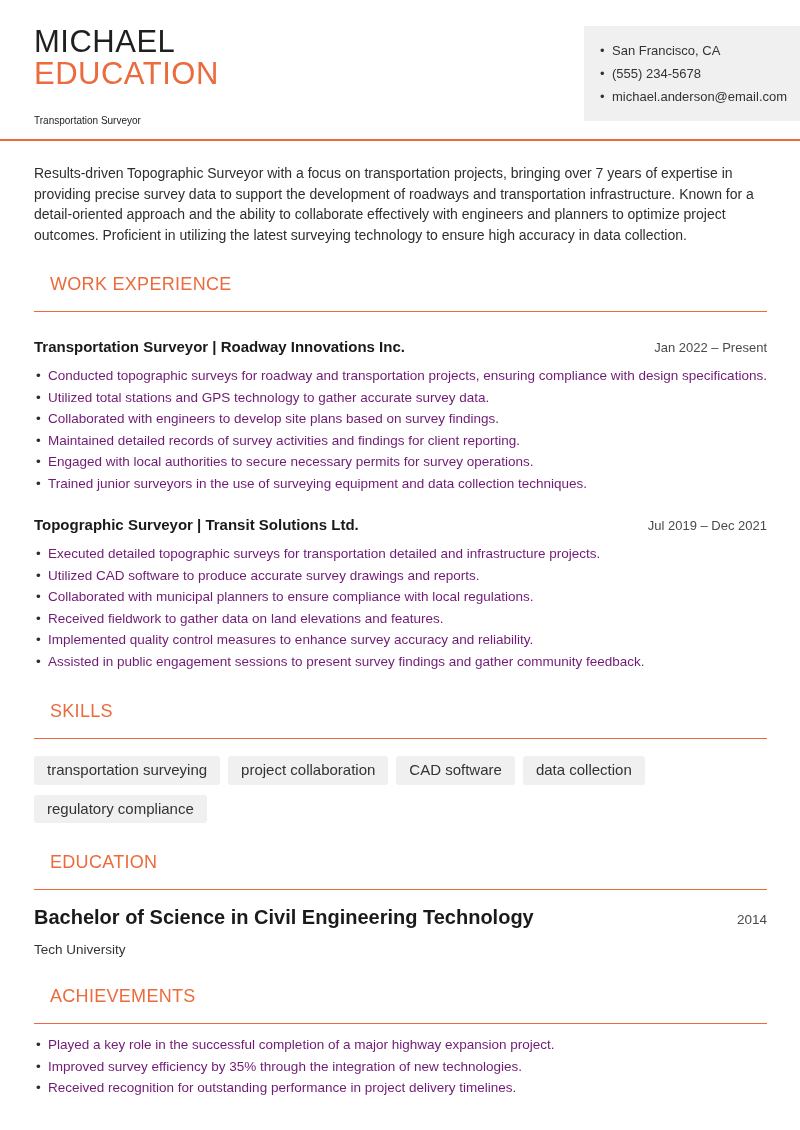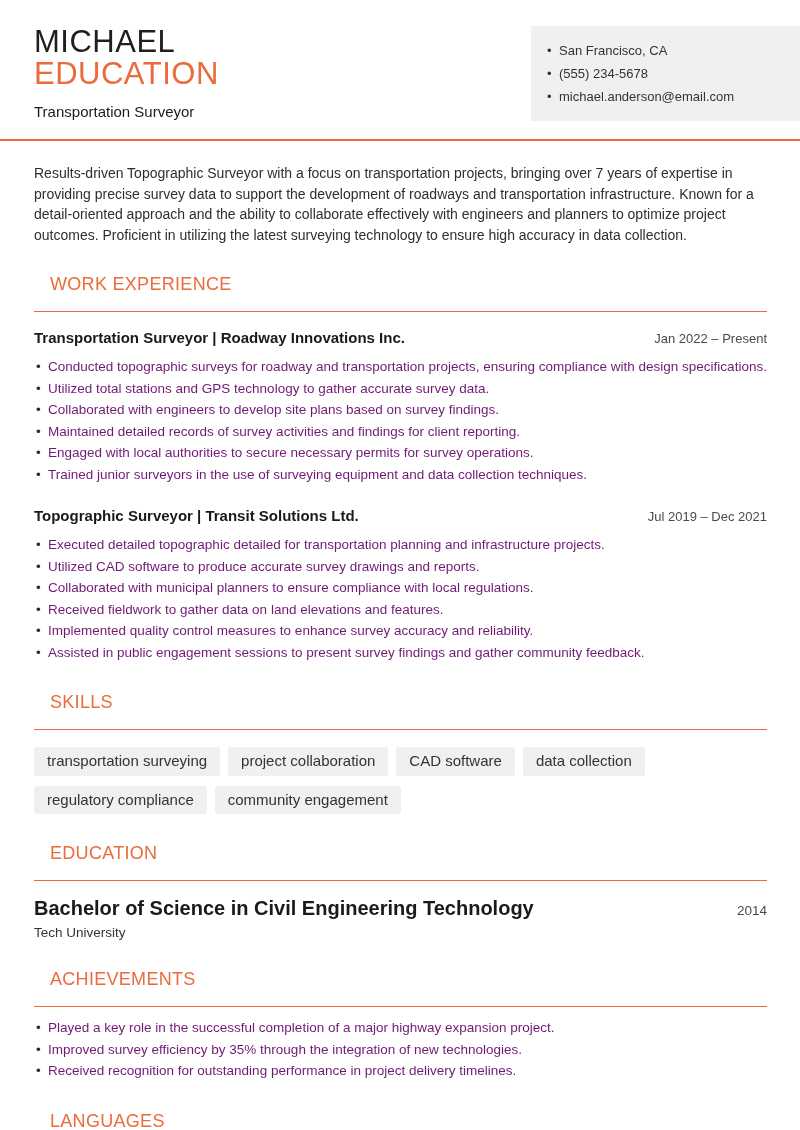--- a/index.html
+++ b/index.html
@@ -11,53 +11,53 @@
     color: #2e2e2e;
     --accent: #eb6b3c;
     --tag-bg: #f0f0f0;
   }
   .page { width: 800px; min-height: 1130px; background: #fff; }
 
   
   .header { display: flex; justify-content: space-between; align-items: flex-start; padding: 26px 0 0 34px; height: 139px; }
   .name-block h1 { margin: 0; font-size: 31px; line-height: 32px; font-weight: normal; letter-spacing: 0.5px; color: #1f1f1f; }
   .name-last { color: var(--accent); }
-  .role { margin-top: 13px; font-size: 15px; color: #1c1c1c; }
-  .contact-box { background: var(--tag-bg); width: 269px; min-height: 82px; padding: 13px 16px 13px 16px; margin-left: 34px; }
+  .role { margin-top: 25px; font-size: 10px; color: #1c1c1c; }
+  .contact-box { background: var(--tag-bg); width: 216px; min-height: 82px; padding: 13px 16px 13px 16px; margin-left: 34px; }
   .contact-list { list-style: none; margin: 0; padding: 0; }
   .contact-item { font-size: 13px; color: #333; line-height: 23px; position: relative; padding-left: 12px; }
   .contact-item::before { content: "•"; position: absolute; left: 0; top: 0; color: #333; }
   .top-divider { height: 2px; width: 100%; background: var(--accent); }
 
   
   .content { padding: 0 33px 40px 34px; }
   .summary { margin-top: 22px; font-size: 14px; line-height: 20.5px; color: #2e2e2e; }
 
   .section { margin-top: 29px; }
   .section-heading { margin: 16px; color: var(--accent); font-size: 18px; font-weight: normal; letter-spacing: 0.3px; }
   .section-rule { border: none; border-top: 1px solid var(--accent); margin: 10px 0 0 0; }
 
-  .job { margin-top: 17px; }
+  .job { margin-top: 26px; }
   .job + .job { margin-top: 22px; }
   .job-head { display: flex; justify-content: space-between; align-items: baseline; }
   .job-title { margin: 0; font-size: 15px; font-weight: bold; color: #1a1a1a; }
   .job-dates { font-size: 13px; color: #4a4a4a; white-space: nowrap; }
 
   .bullets { list-style: none; margin: 10px 0 0 0; padding: 0; }
   .bullet { position: relative; padding-left: 14px; font-size: 13.5px; line-height: 21.5px; color: #701a75; }
   .bullet::before { content: "•"; position: absolute; left: 2px; top: 0; color: #2e2e2e; }
 
   .tags { margin-top: 17px; display: flex; flex-wrap: wrap; gap: 10px 8px; }
   .tag { background: var(--tag-bg); color: #333; font-size: 15px; line-height: 13.5px; padding: 7px 13px 8px 13px; border-radius: 3px; }
 
   .edu-entry { margin-top: 16px; }
   .edu-head { display: flex; justify-content: space-between; align-items: baseline; }
   .degree { margin: 0; font-size: 20px; font-weight: bold; color: #1a1a1a; }
   .edu-year { font-size: 13.5px; color: #4a4a4a; }
-  .school { margin-top: 5px; font-size: 13.5px; color: #333; }
+  .school { margin-top: 13px; font-size: 13.5px; color: #333; }
 </style>
 </head>
 <body style="--accent: #eb6b3c; --tag-bg: #f0f0f0;">
 
 <div class="page">
 
   <div class="header">
     <div class="name-block">
       <h1><span>MICHAEL</span><br><span class="name-last">EDUCATION</span></h1>
       <div class="role">Transportation Surveyor</div>
@@ -94,41 +94,40 @@
               <li class="bullet">Engaged with local authorities to secure necessary permits for survey operations.</li>
               <li class="bullet">Trained junior surveyors in the use of surveying equipment and data collection techniques.</li>
             </ul>
           </div>
           <div class="job">
             <div class="job-head">
               <h3 class="job-title">Topographic Surveyor | Transit Solutions Ltd.</h3>
               <span class="job-dates">Jul 2019 – Dec 2021</span>
             </div>
             <ul class="bullets">
-              <li class="bullet">Executed detailed topographic detailed for transportation planning and infrastructure projects.</li>
+              <li class="bullet">Executed detailed topographic surveys for transportation detailed and infrastructure projects.</li>
               <li class="bullet">Utilized CAD software to produce accurate survey drawings and reports.</li>
               <li class="bullet">Collaborated with municipal planners to ensure compliance with local regulations.</li>
               <li class="bullet">Received fieldwork to gather data on land elevations and features.</li>
               <li class="bullet">Implemented quality control measures to enhance survey accuracy and reliability.</li>
               <li class="bullet">Assisted in public engagement sessions to present survey findings and gather community feedback.</li>
             </ul>
           </div>
         </div>
     </div>
 
     <div class="section">
       <h2 class="section-heading">SKILLS</h2>
       <hr class="section-rule">
       <div class="tags">
           <span class="tag">transportation surveying</span>
           <span class="tag">project collaboration</span>
           <span class="tag">CAD software</span>
           <span class="tag">data collection</span>
           <span class="tag">regulatory compliance</span>
-          <span class="tag">community engagement</span>
         </div>
     </div>
 
     <div class="section">
       <h2 class="section-heading">EDUCATION</h2>
       <hr class="section-rule">
       <div>
           <div class="edu-entry">
             <div class="edu-head">
               <h3 class="degree">Bachelor of Science in Civil Engineering Technology</h3>

